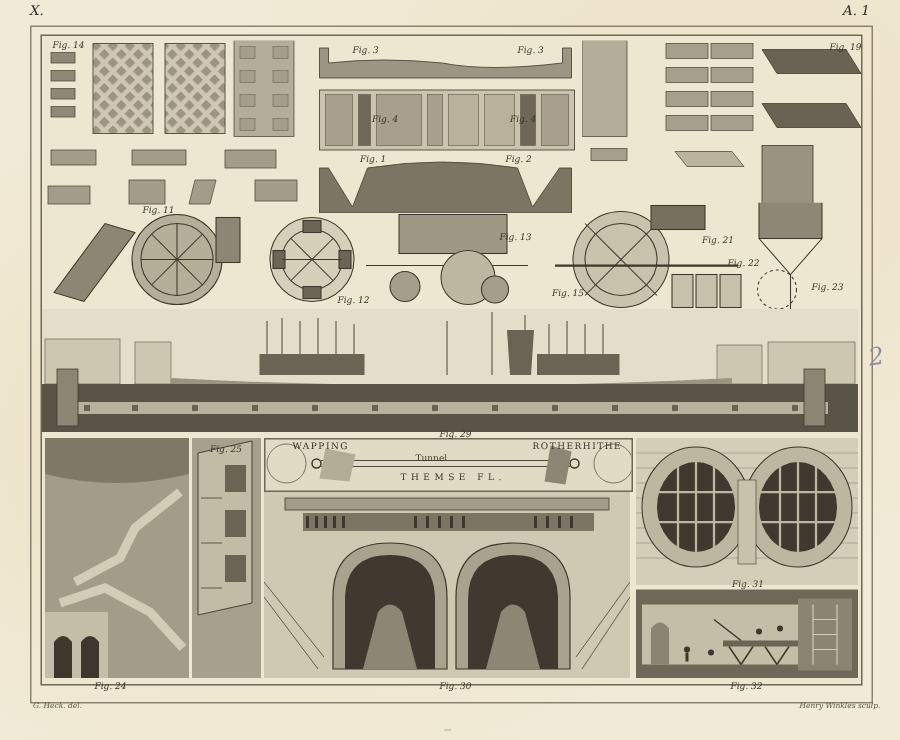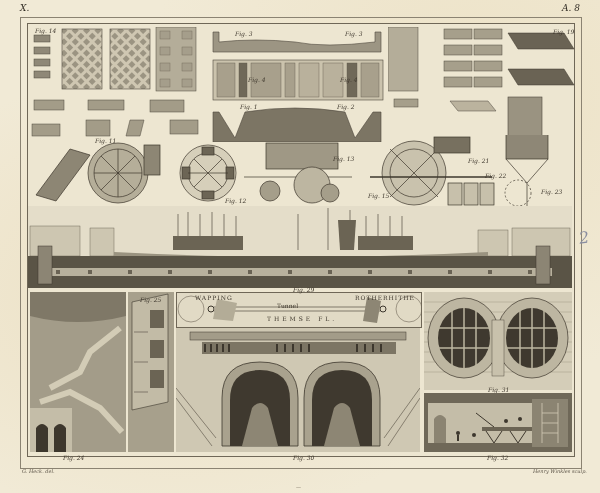--- a/index.html
+++ b/index.html
@@ -17,21 +17,21 @@
   .side-note{position:absolute;left:579px;top:228px;font-size:16px;font-style:italic;color:#8a8ea0;transform:rotate(-8deg);}
   .page-num{position:absolute;left:296px;top:484px;font-size:5px;color:#6b6354;}
   svg{display:block;}
 </style>
 </head>
 <body>
 
 <div class="paper"></div>
 
 <div class="corner-label" style="left:20px;top:3px;">X.</div>
-<div class="corner-label" style="left:562px;top:3px;">A. 8</div>
+<div class="corner-label" style="left:562px;top:3px;">A. 1</div>
 
 <div class="plate"></div>
 <div class="inner"></div>
 
 <div class="panel" style="left:30px;top:27px;width:168px;height:66px;">
   <svg width="168" height="66">
     <defs>
       <pattern id="diam" width="8" height="8" patternUnits="userSpaceOnUse" patternTransform="rotate(45)">
         <rect width="8" height="8" fill="#cfc7b2"></rect>
         <rect width="5" height="5" fill="#9b9482"></rect>

